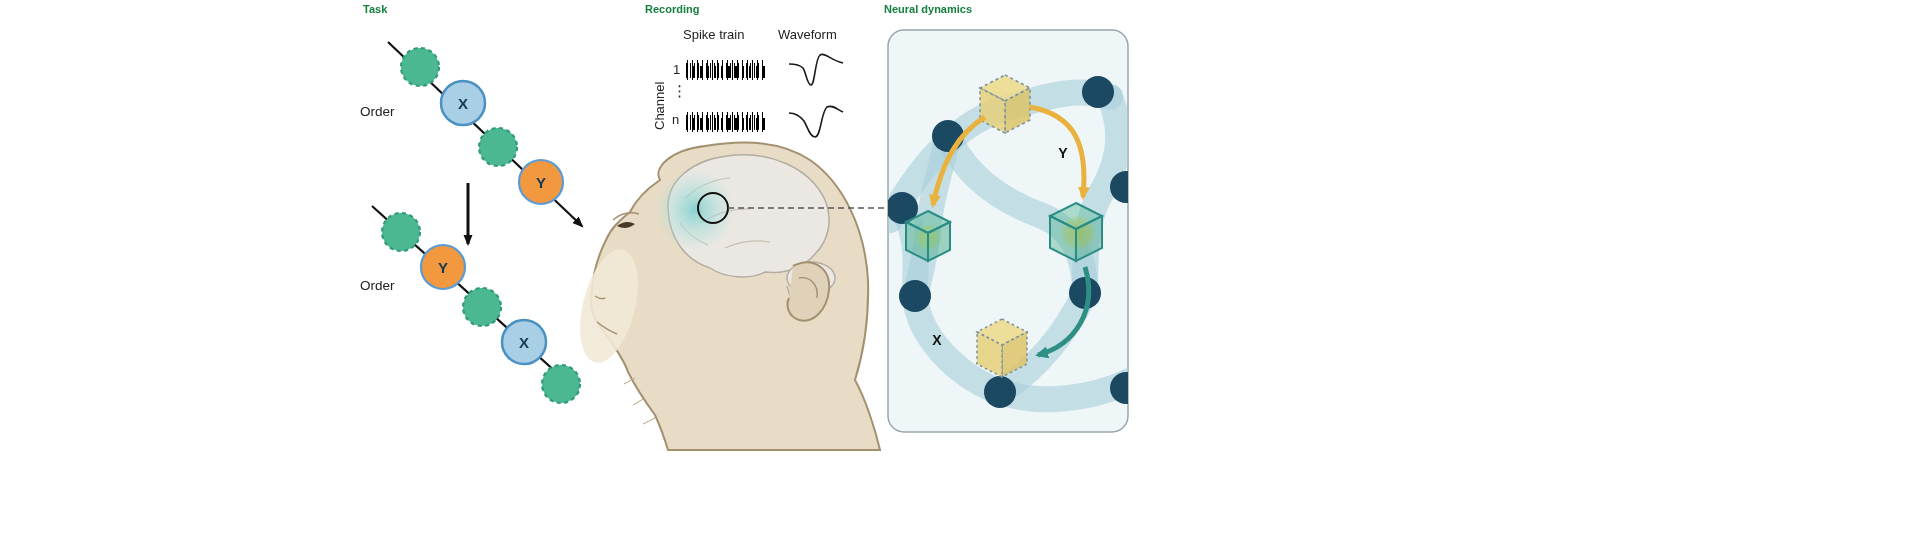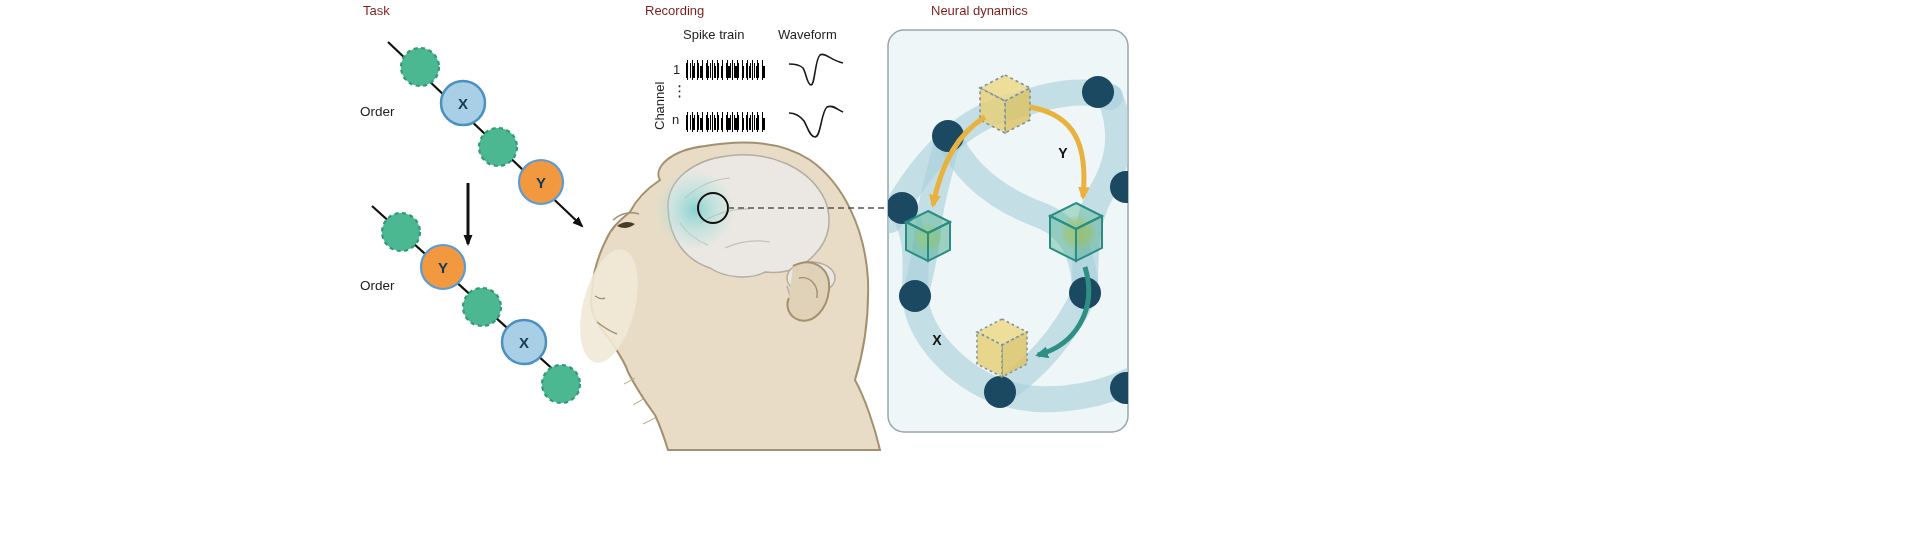--- a/index.html
+++ b/index.html
@@ -1,37 +1,37 @@
 <!DOCTYPE html>
 <html><head>
 <meta charset="utf-8">
 <style>
   html,body{margin:0;padding:0;background:#fff;}
   .stage{position:relative;width:1920px;height:550px;background:#ffffff;
          font-family:"Liberation Sans",sans-serif;overflow:hidden;}
-  .panel-title{position:absolute;font-size:13px;font-weight:normal;color:#7f1d1d;white-space:nowrap;}
+  .panel-title{position:absolute;font-size:11px;font-weight:bold;color:#15803d;white-space:nowrap;}
   .lbl{position:absolute;font-size:13px;color:#222;white-space:nowrap;}
   .lbl-center{text-align:left;}
   .rot{transform:rotate(-90deg);transform-origin:0 0;}
   .spike-train{position:absolute;width:80px;height:24px;
     background:
       repeating-linear-gradient(90deg,#000 0 1px,transparent 1px 4px) 0 5px/100% 62% no-repeat,
       repeating-linear-gradient(90deg,transparent 0 1px,#000 1px 2px,transparent 2px 5px) 0 2px/100% 85% no-repeat,
       repeating-linear-gradient(90deg,#000 0 2px,transparent 2px 7px) 0 8px/100% 50% no-repeat;}
   svg{position:absolute;overflow:visible;}
   svg text{font-family:"Liberation Sans",sans-serif;}
 </style>
 </head>
 <body>
 
 <div class="stage">
 
   <div class="panel-title" style="left:363px;top:3px;">Task</div>
   <div class="panel-title" style="left:645px;top:3px;">Recording</div>
-  <div class="panel-title" style="left:931px;top:3px;">Neural dynamics</div>
+  <div class="panel-title" style="left:884px;top:3px;">Neural dynamics</div>
 
   <svg style="left:340px;top:20px;" width="280" height="430" viewBox="0 0 280 430">
     <defs>
       <marker id="ahb" markerUnits="userSpaceOnUse" markerWidth="14" markerHeight="12" refX="9" refY="4.5" orient="auto">
         <path d="M0,0 L11,4.5 L0,9 Z" fill="#111"></path>
       </marker>
     </defs>
 
     <line x1="48" y1="22" x2="242" y2="206" stroke="#111" stroke-width="2.2" marker-end="url(#ahb)"></line>
     <line x1="32" y1="186" x2="238" y2="372" stroke="#111" stroke-width="2.2" marker-end="url(#ahb)"></line>

